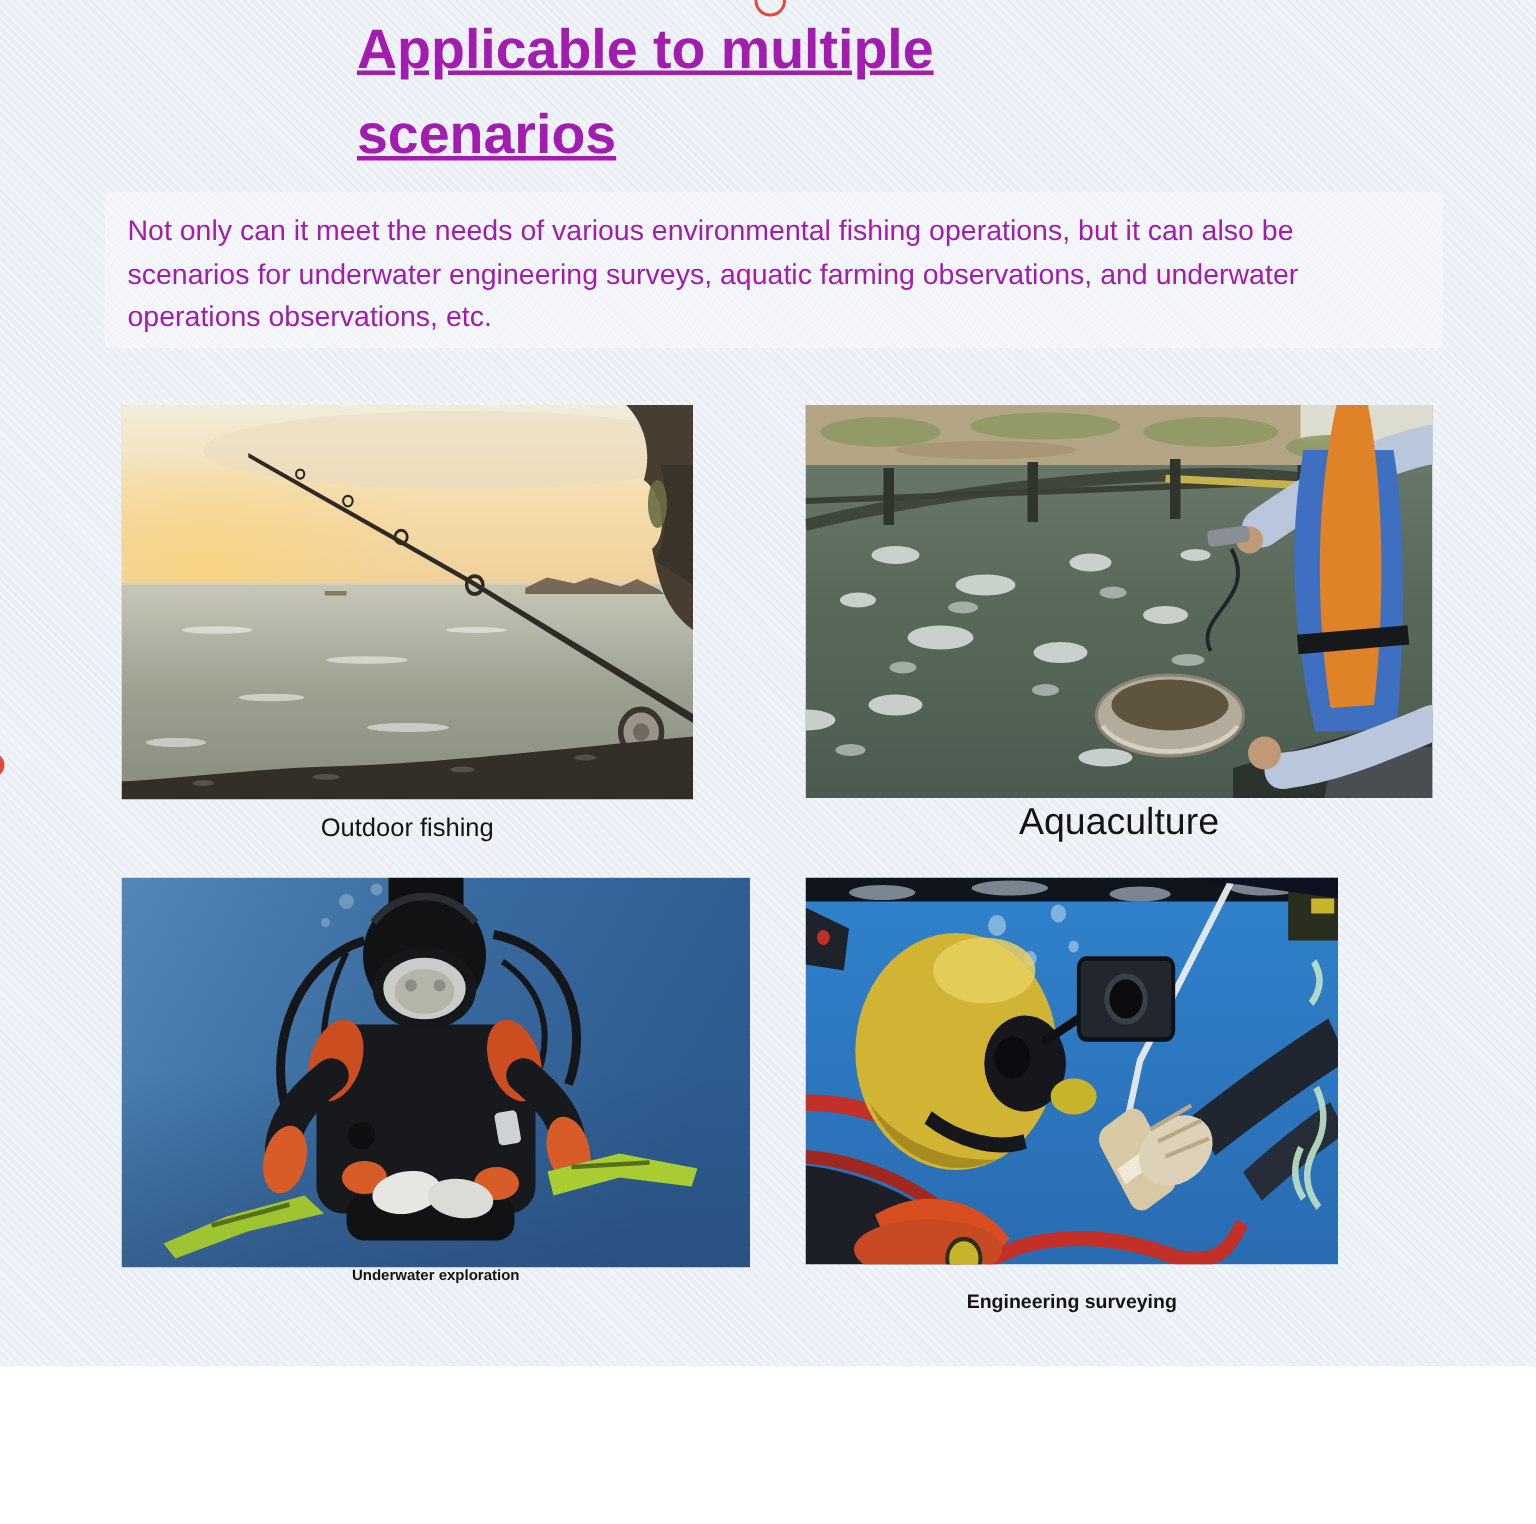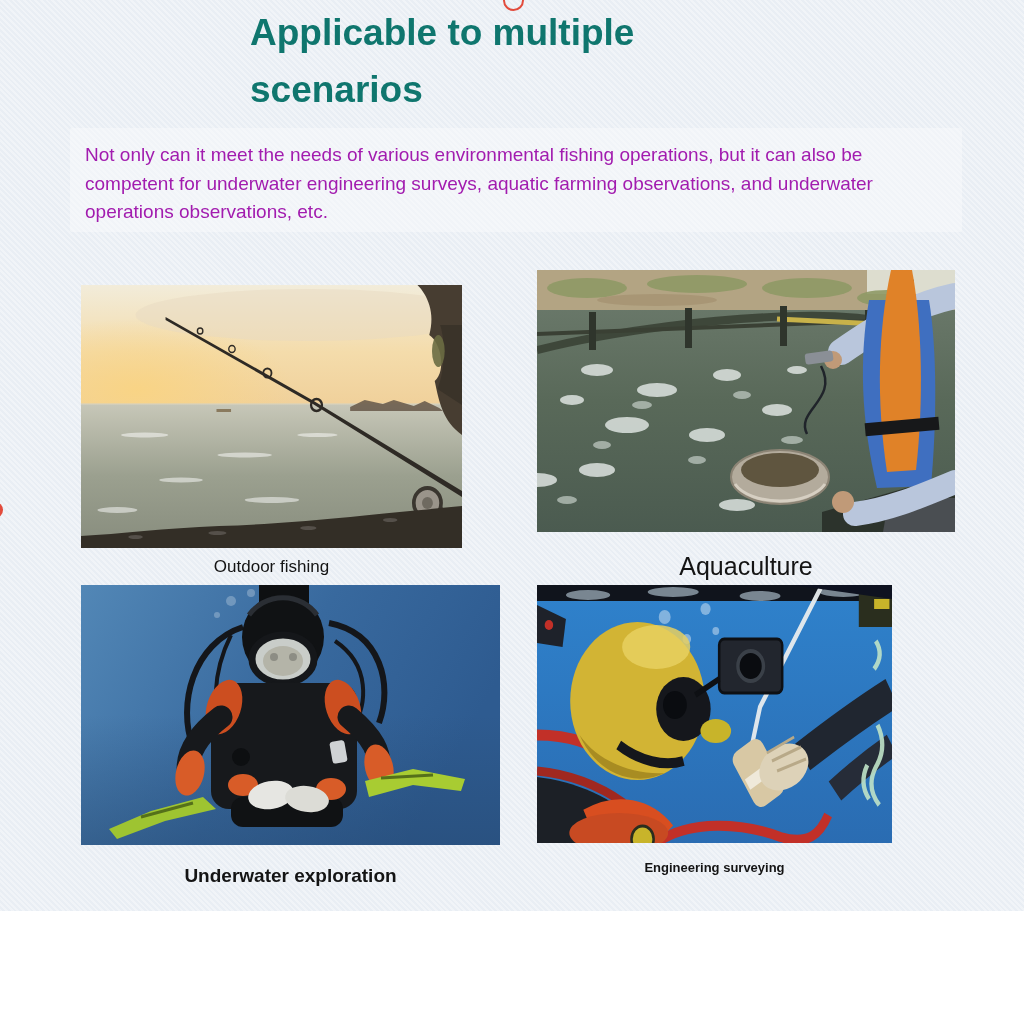--- a/index.html
+++ b/index.html
@@ -21,49 +21,49 @@
   .deco-top-circle {
     position: absolute; left: 503px; top: -10px; width: 17px; height: 17px;
     border: 2px solid #e24b3c; border-radius: 50%; background: transparent;
   }
   .deco-left-dot {
     position: absolute; left: -13px; top: 502px; width: 16px; height: 16px;
     border-radius: 50%; background: #e24b3c;
   }
 
   .page-title {
-    position: absolute; left: 250px; top: 4px;
+    position: absolute; left: 238px; top: 4px;
     font-size: 37px; line-height: 57px; font-weight: 700;
-    color: #0f766e; letter-spacing: 0px;
+    color: #a21caf; letter-spacing: 0px; text-decoration: underline;
   }
   .intro-band {
     position: absolute; left: 70px; top: 128px; width: 892px; height: 104px;
     background: rgba(247,250,252,0.55); border-radius: 2px;
   }
   .intro-text {
     position: absolute; left: 85px; top: 141px; width: 880px;
     font-size: 19px; line-height: 28.5px; font-weight: 500; color: #a21caf;
   }
 
   .figure { position: absolute; }
   .photo { width: 100%; overflow: hidden; background: #cfd8df; }
   .photo svg { display: block; width: 100%; height: 100%; }
   .caption { width: 100%; text-align: center; color: #141414; }
 
-  .fig-1 { left: 81px;  top: 285px; width: 381px; }
+  .fig-1 { left: 81px;  top: 270px; width: 381px; }
   .fig-1 .photo { height: 263px; }
   .fig-1 .caption { margin-top: 9px;  font-size: 17px; font-weight: 500; }
 
   .fig-2 { left: 537px; top: 270px; width: 418px; }
   .fig-2 .photo { height: 262px; }
-  .fig-2 .caption { margin-top: 20px;  font-size: 25px; font-weight: 400; }
+  .fig-2 .caption { margin-top: 2px;  font-size: 25px; font-weight: 400; }
 
   .fig-3 { left: 81px;  top: 585px; width: 419px; }
   .fig-3 .photo { height: 260px; }
-  .fig-3 .caption { margin-top: 20px; font-size: 19px; font-weight: 600; }
+  .fig-3 .caption { margin-top: 0; font-size: 10px; font-weight: 600; }
 
   .fig-4 { left: 537px; top: 585px; width: 355px; }
   .fig-4 .photo { height: 258px; }
   .fig-4 .caption { margin-top: 17px; font-size: 13px; font-weight: 600; }
 </style>
 </head>
 <body>
 
 <div class="page">
   <div class="blue-section"></div>
@@ -73,21 +73,21 @@
   <div class="deco-left-dot"></div>
 
   <div class="page-title">
     <div>Applicable to multiple</div>
     <div>scenarios</div>
   </div>
 
   <div class="intro-band"></div>
   <div class="intro-text">
     <div>Not only can it meet the needs of various environmental fishing operations, but it can also be</div>
-    <div>competent for underwater engineering surveys, aquatic farming observations, and underwater</div>
+    <div>scenarios for underwater engineering surveys, aquatic farming observations, and underwater</div>
     <div>operations observations, etc.</div>
   </div>
 
   <div class="figure fig-1">
     <div class="photo">
       <svg viewBox="0 0 419 263" preserveAspectRatio="none">
         <defs>
           <linearGradient id="s1sky" x1="0" y1="0" x2="0" y2="1">
             <stop offset="0" stop-color="#f2ecda"></stop>
               <stop offset="0.55" stop-color="#f4dcab"></stop>

